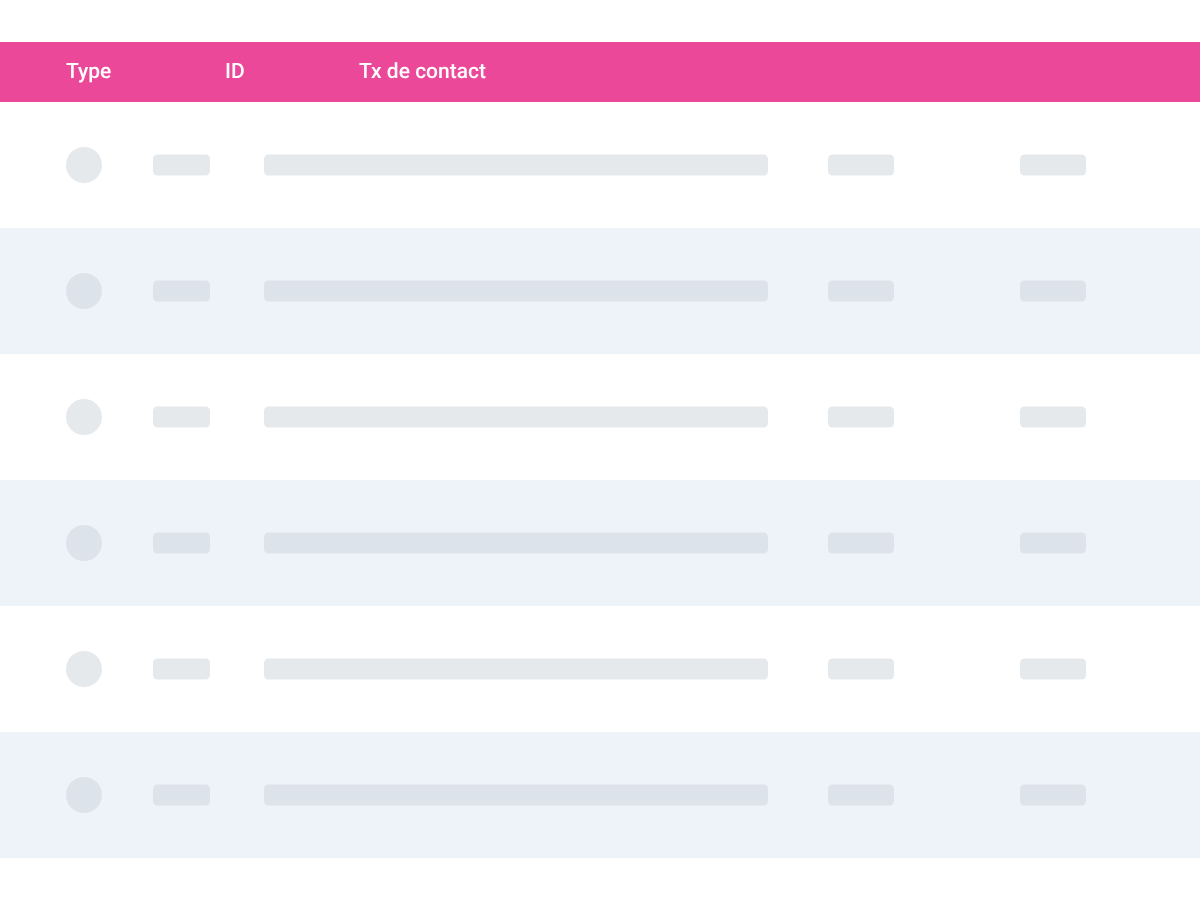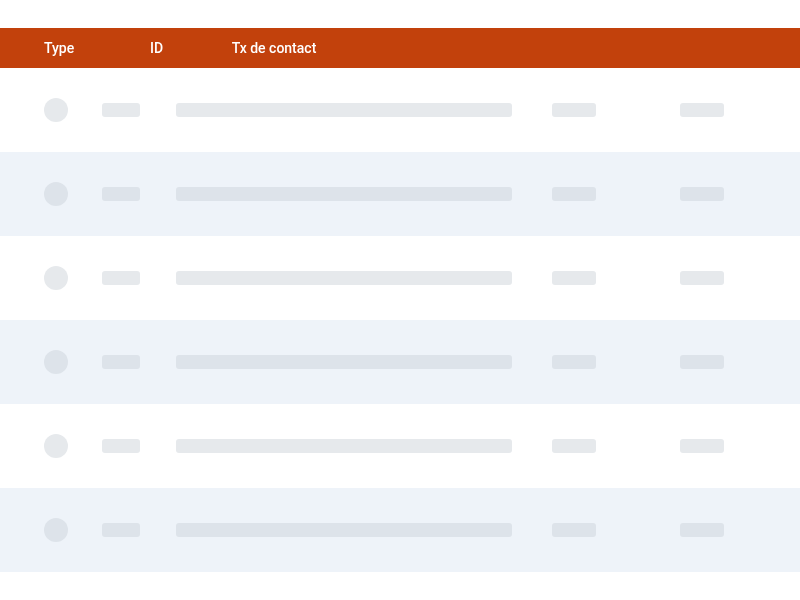--- a/index.html
+++ b/index.html
@@ -10,33 +10,33 @@
       overflow: hidden;
       background: #ffffff;
     }
     .table-container {
       width: 100%;
       padding-top: 28px;
     }
     .table-header {
       display: flex;
       align-items: center;
-      background: #c2410c;
+      background: #ec4899;
       color: #ffffff;
       height: 40px;
       padding: 0 24px 0 44px;
       font-size: 14px;
       font-weight: 500;
       width: 100%;
     }
     .col-type { width: 58px; flex-shrink: 0; }
     .col-id { width: 74px; flex-shrink: 0; margin-left: 48px; }
     .col-name { flex: 1; }
     .col-trigger { width: 128px; flex-shrink: 0; text-align: left; }
-    .col-contact { width: 100px; flex-shrink: 0; text-align: center; }
+    .col-contact { width: 100px; flex-shrink: 0; text-align: right; }
 
     .table-body { width: 100%; }
     .table-row {
       display: flex;
       align-items: center;
       padding: 28px 20px 28px 44px;
       height: 84px;
     }
     .table-row.alt {
       background: #eef3f9;

